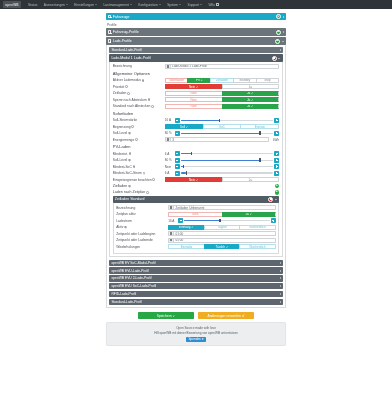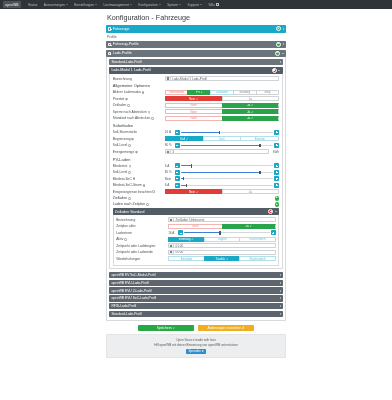--- a/index.html
+++ b/index.html
@@ -397,21 +397,20 @@
       </div>
     <div class="nav-item">
         <span>Wiki</span>
         <span class="nav-ext-icon"></span>
       </div>
   </div>
 </div>
 
 <div class="page">
 
-  <h1 class="page-title">Konfiguration - Fahrzeuge</h1>
 
   <div class="card">
     <div class="bar bar-teal">
       <span class="bar-label">
         <span class="bar-icon car"></span>
         <span>Fahrzeuge</span>
       </span>
       <span class="circle-btn circle-green">+</span>
       <span class="chev"></span>
     </div>

